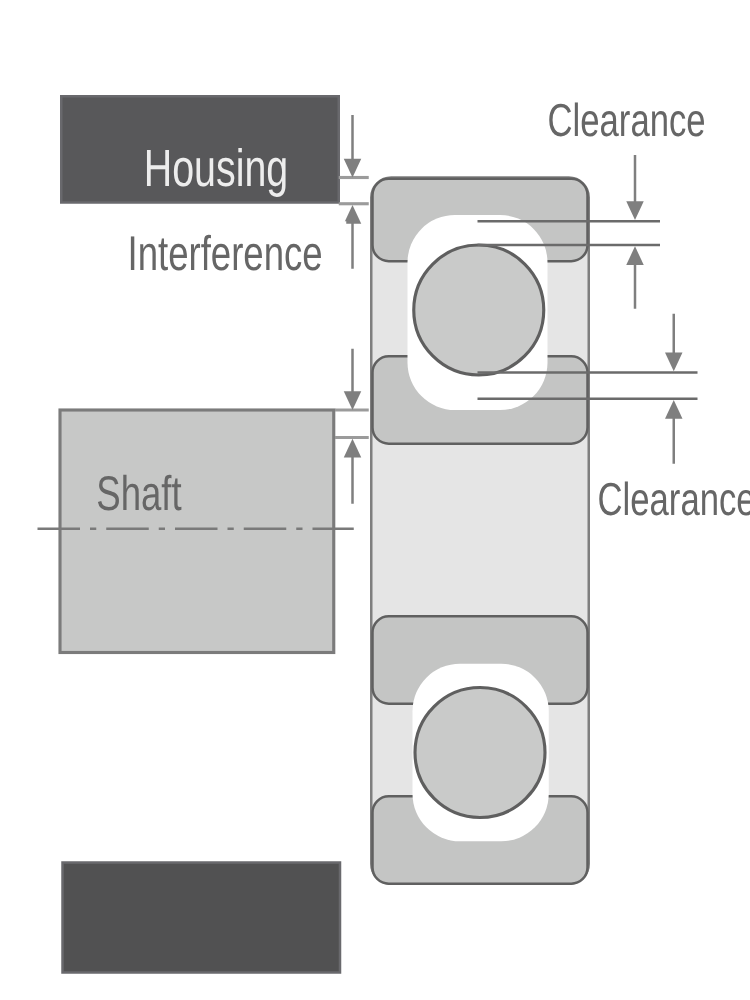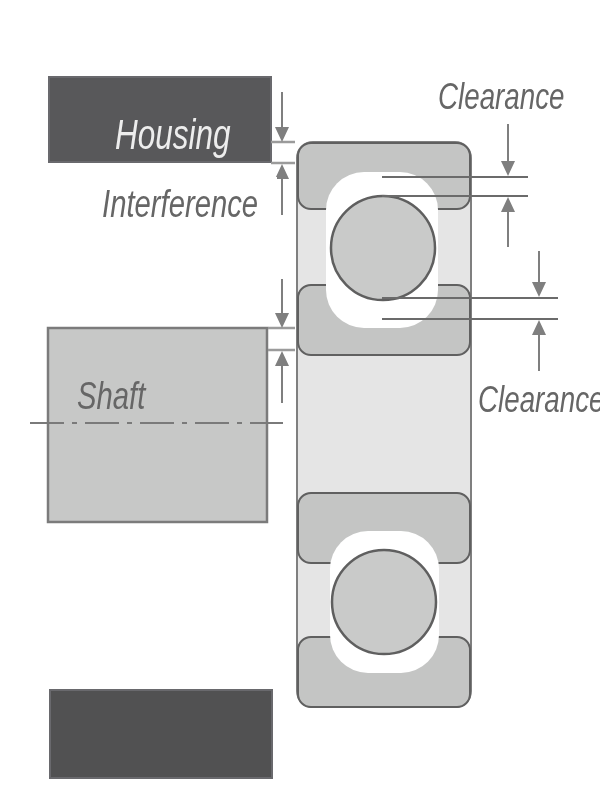--- a/index.html
+++ b/index.html
@@ -7,21 +7,20 @@
     padding: 0;
     background: #ffffff;
   }
   .canvas {
     position: relative;
     width: 600px;
     height: 800px;
     background: var(--page_bg, #ffffff);
     overflow: hidden;
     font-family: "Liberation Sans", sans-serif;
-    font-style: italic;
   }
   .diagram-svg {
     position: absolute;
     left: 0;
     top: 0;
   }
   
   .housing-block   { fill: var(--housing_fill, #58585a); stroke: var(--housing_stroke, #69696d); stroke-width: 2; }
   .housing-bottom  { fill: var(--housing_bottom_fill, #515152); stroke: var(--housing_stroke, #69696d); stroke-width: 2; }
   .shaft-block     { fill: var(--shaft_fill, #c7c8c7); stroke: var(--shaft_stroke, #7b7b7b); stroke-width: 2.5; }

